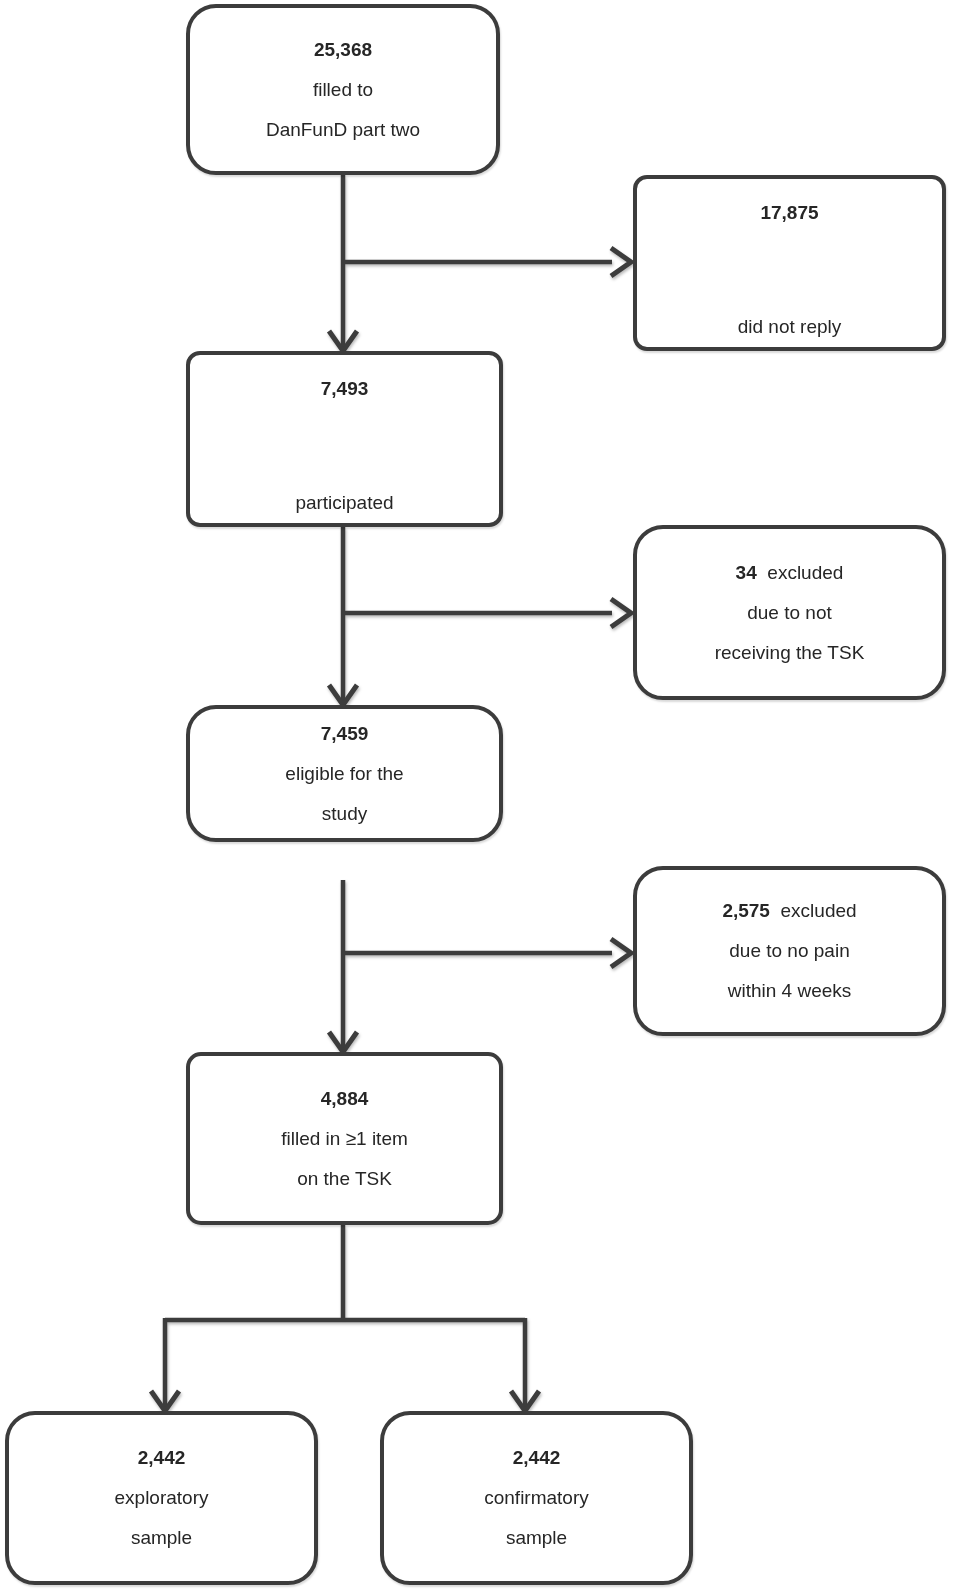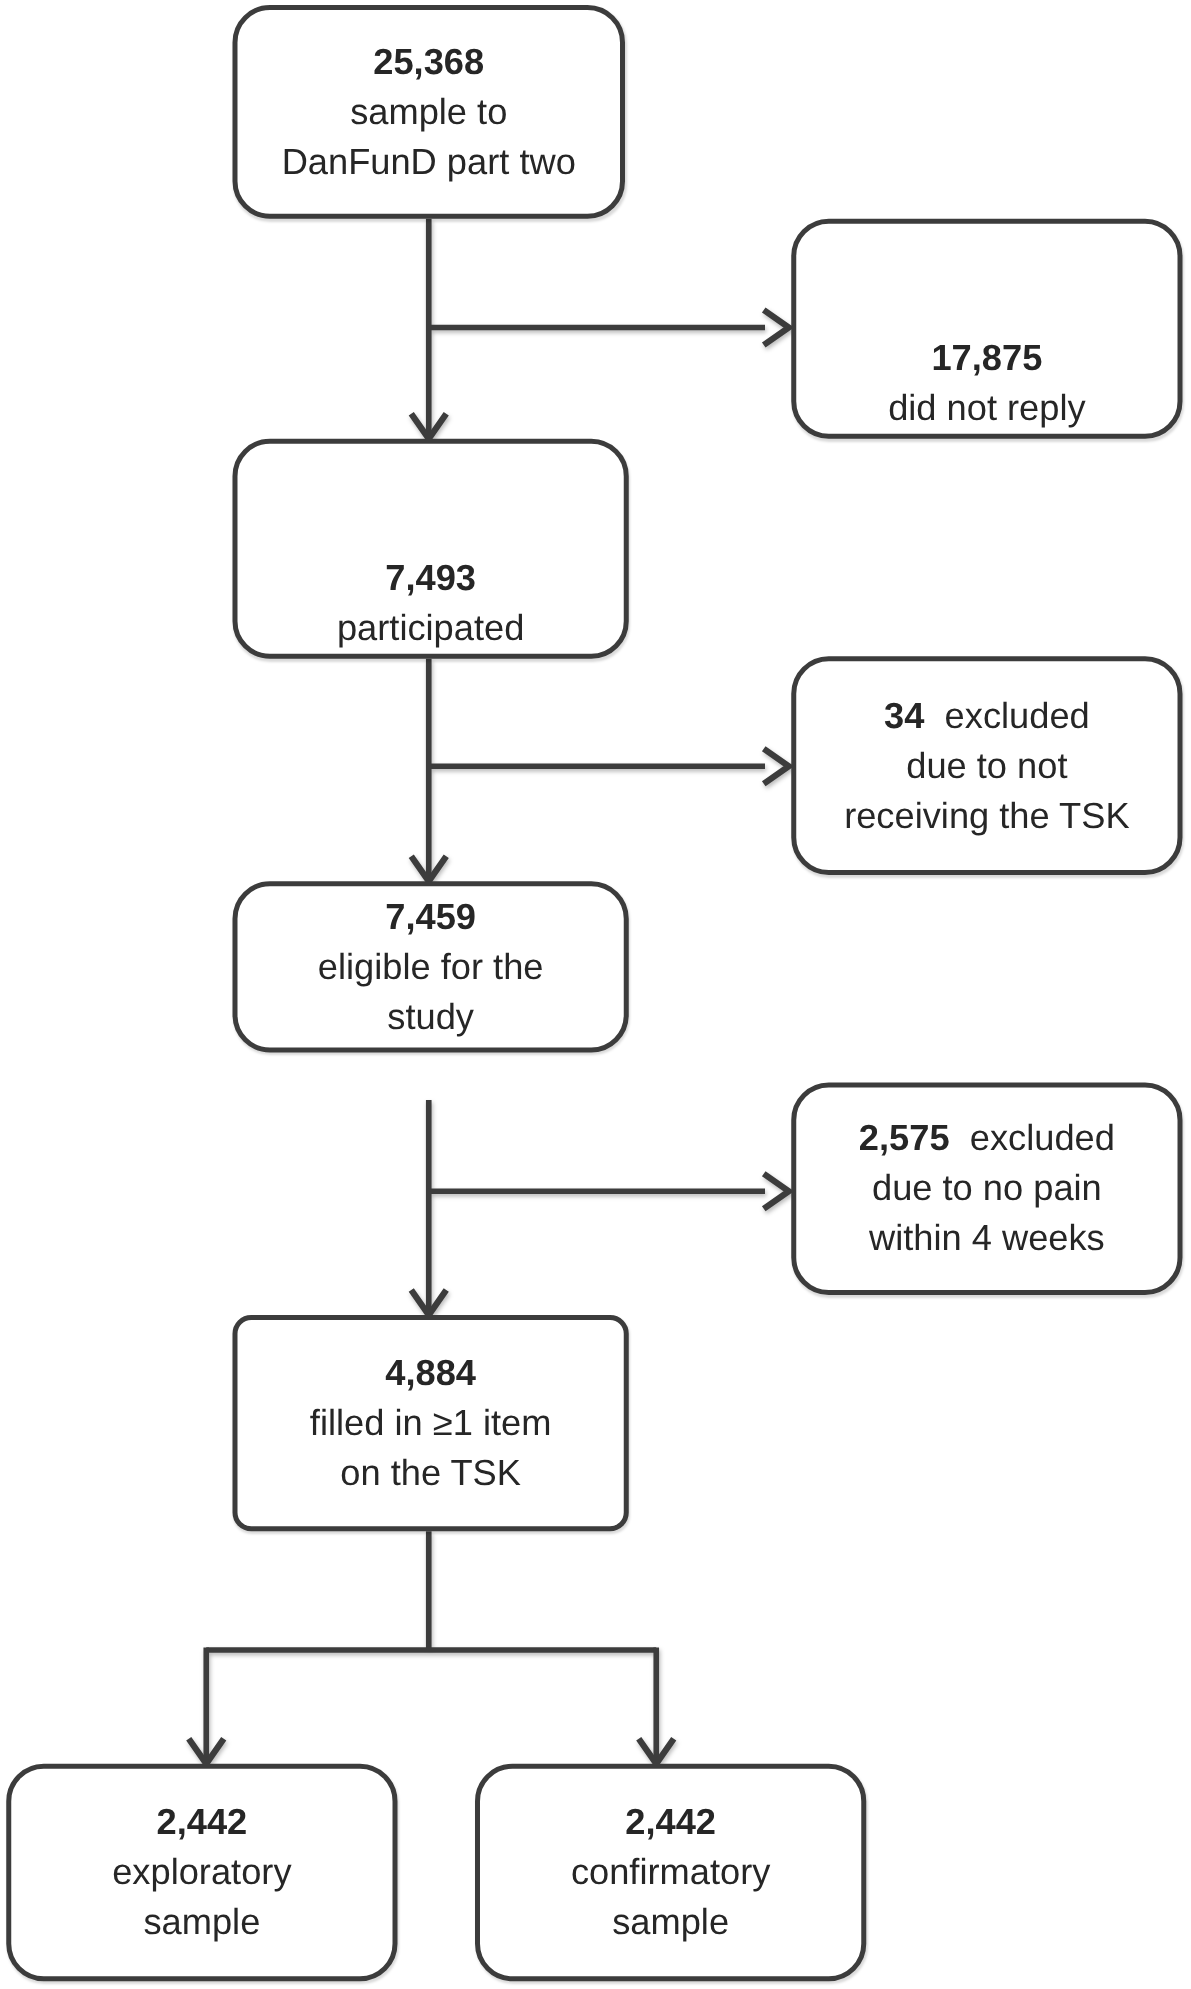--- a/index.html
+++ b/index.html
@@ -24,25 +24,25 @@
     position:absolute;
     box-sizing:border-box;
     background:var(--bg);
     border:4.5px solid var(--line);
     border-radius:30px;
     display:flex;
     flex-direction:column;
     justify-content:center;
     align-items:center;
     text-align:center;
-    font-size:29px;
+    font-size:19px;
     line-height:40px;
     box-shadow:1px 2px 2px rgba(0,0,0,0.15);
   }
-  .box.bias-up{justify-content:flex-end;padding-top:14px;}
+  .box.bias-up{justify-content:space-between;padding-top:14px;border-radius:14px;}
   .num{font-weight:bold;}
   .ln{white-space:nowrap;}
 </style>
 </head>
 <body>
 
 <div class="canvas">
 
   <svg class="wires" viewBox="0 0 953 1591">
     <g class="shadowed">
@@ -71,21 +71,21 @@
       <path class="wire" d="M165 1318 L165 1408"></path>
       <path class="head" d="M151 1391 L165 1411 L179 1391"></path>
 
       <path class="wire" d="M525 1318 L525 1408"></path>
       <path class="head" d="M511 1391 L525 1411 L539 1391"></path>
     </g>
   </svg>
 
   <div class="box" style="left:186px;top:4px;width:314px;height:171px;">
     <div class="ln num">25,368</div>
-    <div class="ln">sample to</div>
+    <div class="ln">filled to</div>
     <div class="ln">DanFunD part two</div>
   </div>
 
   <div class="box bias-up" style="left:633px;top:175px;width:313px;height:176px;">
     <div class="ln num">17,875</div>
     <div class="ln">did not reply</div>
   </div>
 
   <div class="box bias-up" style="left:186px;top:351px;width:317px;height:176px;">
     <div class="ln num">7,493</div>

